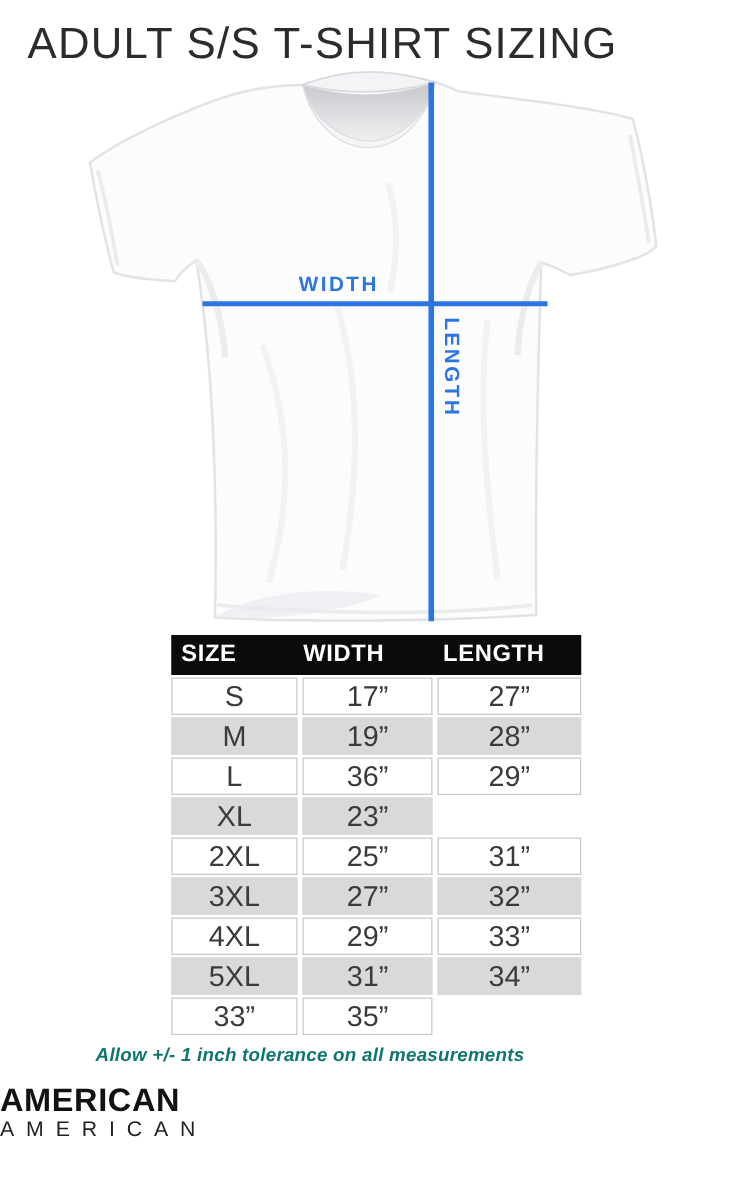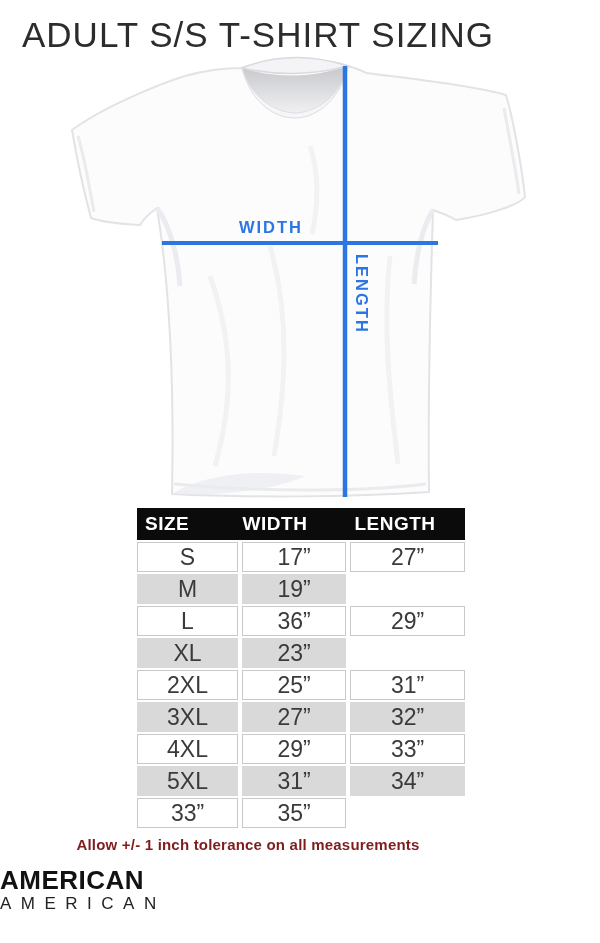--- a/index.html
+++ b/index.html
@@ -35,21 +35,21 @@
   }
   .td{
     box-sizing:border-box;height:30px;line-height:28px;text-align:center;
     font-size:23px;font-weight:300;color:#3a3a3a;background:#ffffff;
     border:1px solid #c9c9c9;white-space:nowrap;
   }
   .trow.alt .td{background:#d9d9d9;border-color:#d9d9d9;}
   
   .tolerance{
     position:absolute;top:836px;left:0;width:496px;text-align:center;
-    font-size:15px;font-weight:700;color:#7f1d1d;letter-spacing:.2px;
+    font-size:15px;font-weight:700;color:#0f766e;letter-spacing:.2px;font-style:italic;
   }
   
   .logo{position:absolute;top:866px;left:0;width:600px;}
   .logo-line1{
     font-size:26px;font-weight:800;letter-spacing:.5px;color:#121212;
     line-height:28px;
   }
   .logo-line2{
     display:inline-block;margin-right:-9.5px;font-size:17px;font-weight:400;
     letter-spacing:9.5px;color:#222222;line-height:20px;
@@ -113,20 +113,21 @@
   </div>
 
   <div class="trow">
     <span class="td">S</span>
     <span class="td">17”</span>
     <span class="td">27”</span>
   </div>
   <div class="trow alt">
     <span class="td">M</span>
     <span class="td">19”</span>
+    <span class="td">28”</span>
   </div>
   <div class="trow">
     <span class="td">L</span>
     <span class="td">36”</span>
     <span class="td">29”</span>
   </div>
   <div class="trow alt">
     <span class="td">XL</span>
     <span class="td">23”</span>
   </div>

